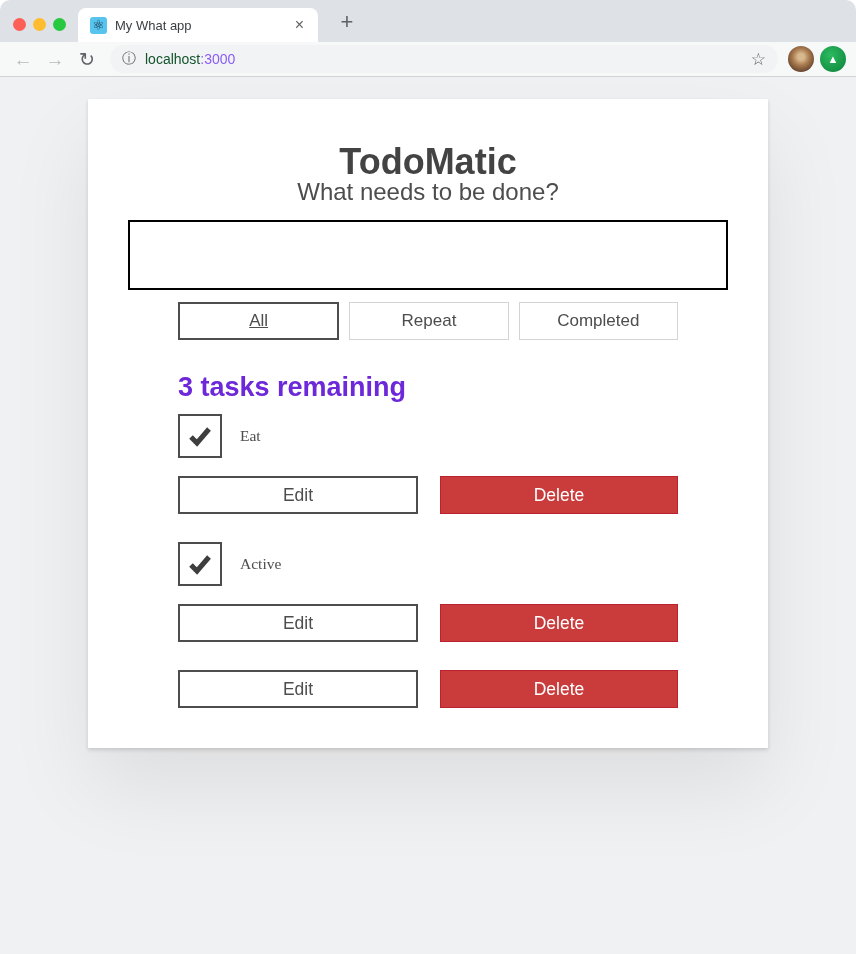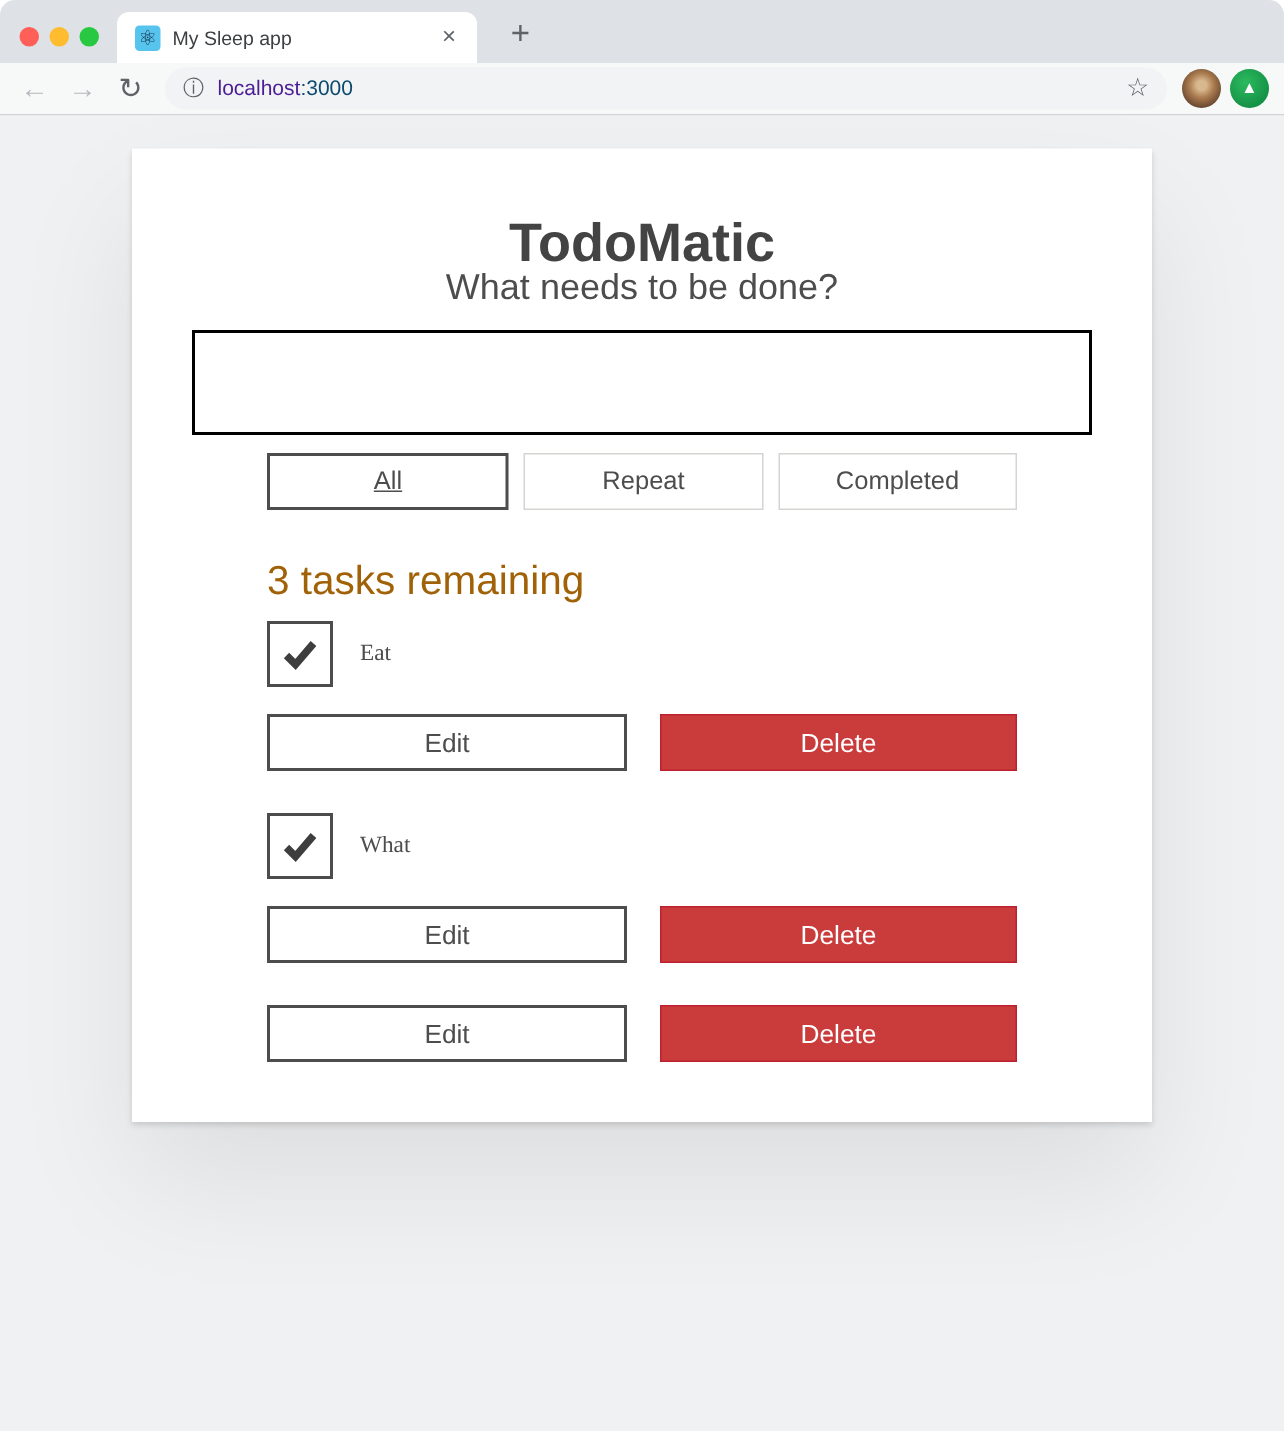--- a/index.html
+++ b/index.html
@@ -44,22 +44,22 @@
     display: flex; align-items: center; padding: 0 10px; gap: 6px; flex: 0 0 auto;
   }
   .navbtn { font-size: 19px; line-height: 19px; width: 26px; text-align: center; }
   .navbtn.dim { color: #b6b9bd; }
   .navbtn.dark { color: #5f6368; }
   .urlbar {
     flex: 1 1 auto; height: 28px; background: #f1f3f4; border-radius: 14px;
     display: flex; align-items: center; padding: 0 12px; margin: 0 4px; gap: 9px;
   }
   .info-ic { font-size: 14px; color: #5f6368; }
-  .url-host { font-size: 14px; color: #4c1d95; }
-  .url-port { font-size: 14px; color: #0c4a6e; }
+  .url-host { font-size: 14px; color: #14532d; }
+  .url-port { font-size: 14px; color: #8b5cf6; }
   .url-spacer { flex: 1 1 auto; }
   .star-ic { font-size: 17px; color: #5f6368; }
   .avatar {
     width: 26px; height: 26px; border-radius: 50%; flex: 0 0 auto;
     background: radial-gradient(circle at 50% 42%, #d8b88e 16%, #a97a4e 42%, #6e4b33 72%, #47311f 100%);
   }
   .ext-btn {
     width: 26px; height: 26px; border-radius: 50%; flex: 0 0 auto;
     background: radial-gradient(circle at 40% 35%, #2cba5f, #149044 75%);
     display: flex; align-items: center; justify-content: center;
@@ -85,21 +85,21 @@
     background: #000000; color: #ffffff; border: 1px solid #000000;
     font-size: 23px; font-family: inherit; cursor: pointer;
   }
   .filters { width: 500px; margin: 12px auto 0; display: flex; gap: 10px; }
   .filter-btn {
     flex: 1 1 0; height: 38px; background: #ffffff; color: #4d4d4d;
     border: 1px solid #d3d5d1; font-size: 17px; font-family: inherit; cursor: pointer;
   }
   .filter-btn.pressed { border: 2px solid #4d4d4d; }
   .filter-btn.pressed .flabel { text-decoration: underline; }
-  .remaining { width: 500px; margin: 34px auto 0; font-size: 27px; line-height: 27px; font-weight: normal; color: #a16207; }
+  .remaining { width: 500px; margin: 34px auto 0; font-size: 27px; line-height: 27px; font-weight: bold; color: #6d28d9; }
   .todo-list { width: 500px; margin: 13px auto 0; list-style: none; }
   .todo + .todo { margin-top: 28px; }
   .todo-view { display: flex; align-items: center; }
   .checkbox {
     width: 44px; height: 44px; border: 2px solid #4c4c4c; background: #ffffff;
     display: flex; align-items: center; justify-content: center; cursor: pointer; flex: 0 0 auto;
   }
   .todo-label { margin-left: 18px; font-size: 15.5px; color: #4d4d4d; font-family: Liberation Serif, serif; }
   .btn-group { display: flex; gap: 22px; margin-top: 18px; align-items: center; }
   .edit-btn {
@@ -117,21 +117,21 @@
 <div class="window">
 
   <div class="titlebar">
     <div class="traffic">
       <button class="light red"></button>
       <button class="light yellow"></button>
       <button class="light green"></button>
     </div>
     <div class="tab">
       <span class="favicon" style="background: rgb(87, 196, 238);">⚛</span>
-      <span class="tab-title">My Sleep app</span>
+      <span class="tab-title">My What app</span>
       <span class="tab-close">×</span>
     </div>
     <span class="newtab">+</span>
   </div>
 
   <div class="toolbar">
     <span class="navbtn dim">←</span>
     <span class="navbtn dim">→</span>
     <span class="navbtn dark">↻</span>
     <div class="urlbar">
@@ -188,21 +188,21 @@
             </div>
           </li>
 
           <li class="todo">
             <div class="todo-view">
               <span class="checkbox">
                 <svg width="28" height="28" viewBox="0 0 28 28">
                   <polyline points="5,15 11,21 23,7" fill="none" stroke="#3e3e3e" stroke-width="5"></polyline>
                 </svg>
               </span>
-              <span class="todo-label">What</span>
+              <span class="todo-label">Active</span>
             </div>
             <div class="btn-group">
               <button class="edit-btn">Edit</button>
               <button class="delete-btn" style="background: rgb(202, 60, 60);">Delete</button>
             </div>
           </li>
 
           <li class="todo">
             <div class="btn-group">
               <button class="edit-btn">Edit</button>

